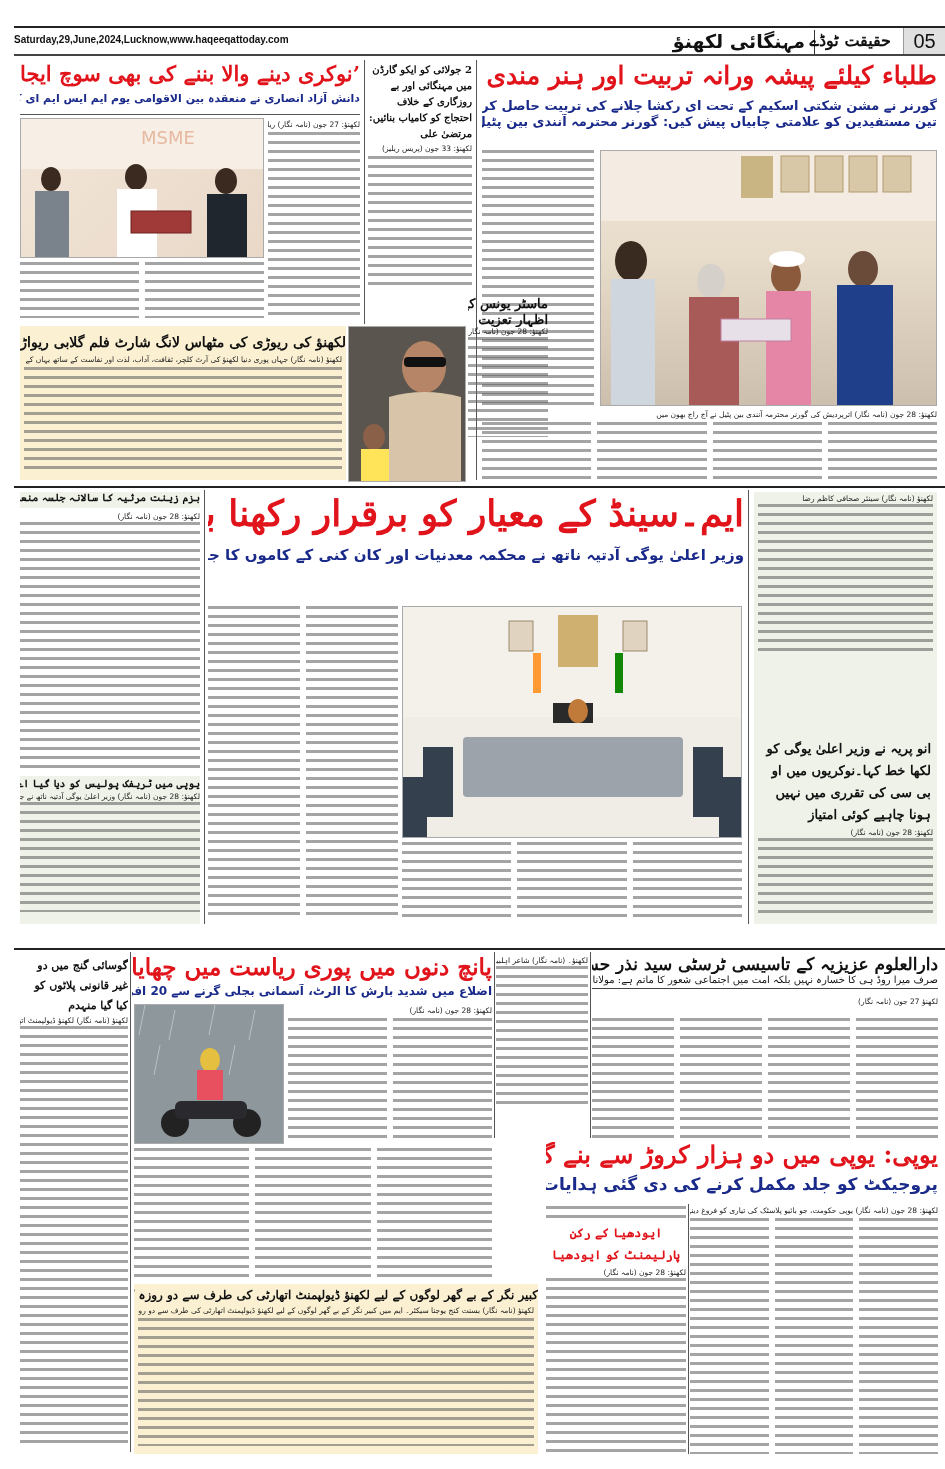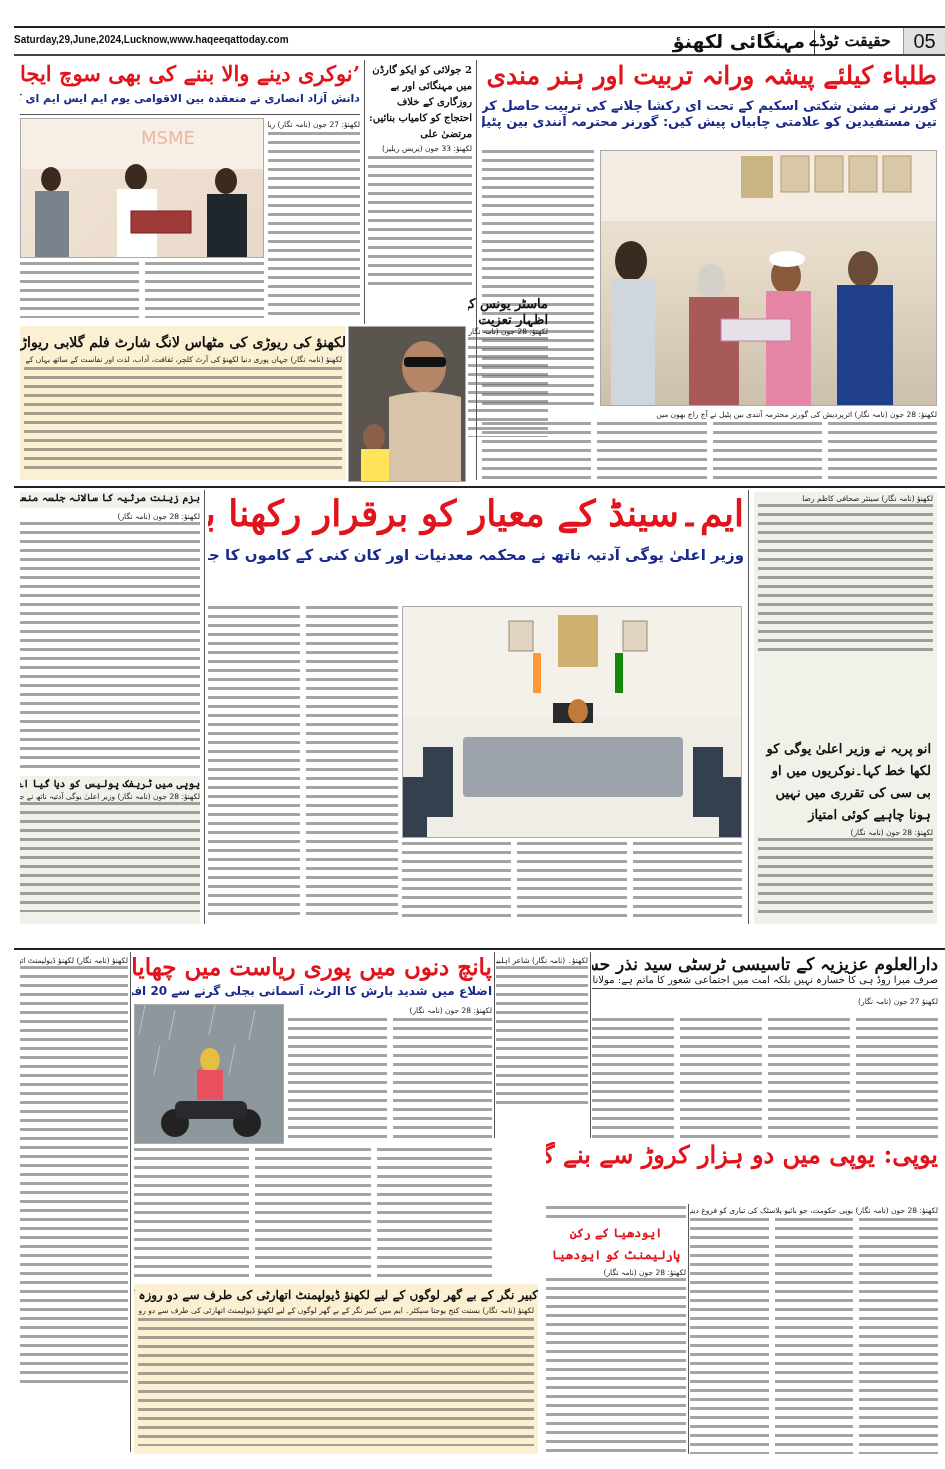--- a/index.html
+++ b/index.html
@@ -303,30 +303,32 @@
     </div>
   <div class="col">
       <div class="textlines"></div>
     </div>
   <div class="col">
       <div class="textlines"></div>
     </div>
 </div>
 
 <div class="abs" style="left:20px; top:956px; width:108px;">
+  <div class="hl-black" style="font-size:11px; white-space:normal; line-height:20px;">گوسائی گنج میں دو غیر قانونی پلاٹوں کو کیا گیا منہدم</div>
   <div class="lead-text">لکھنؤ (نامہ نگار) لکھنؤ ڈیولپمنٹ اتھارٹی نے جمعہ کو گوسائی گنج میں ایک مہم</div>
   <div class="textlines" style="height:420px;"></div>
 </div>
 
 <div class="rule-v" style="left:130px; top:952px; height:500px;"></div>
 <div class="rule-v" style="left:494px; top:952px; height:186px;"></div>
 <div class="rule-v" style="left:590px; top:952px; height:186px;"></div>
 
 <div class="abs" style="left:546px; top:1142px; width:392px;">
   <div class="hl-red" style="font-size:24px; height:32px;">یوپی: یوپی میں دو ہزار کروڑ سے بنے گا بائیو پلاسٹک پارک</div>
+  <div class="hl-blue" style="font-size:17px;">پروجیکٹ کو جلد مکمل کرنے کی دی گئی ہدایات</div>
 </div>
 <div class="lead-text" style="position:absolute; left:690px; top:1206px; width:248px;">لکھنؤ: 28 جون (نامہ نگار) یوپی حکومت، جو بائیو پلاسٹک کی تیاری کو فروغ دینے کے لیے</div>
 <div class="cols" style="left:690px; top:1218px; width:248px; height:236px;">
   <div class="col">
       <div class="textlines"></div>
     </div>
   <div class="col">
       <div class="textlines"></div>
     </div>
   <div class="col">

